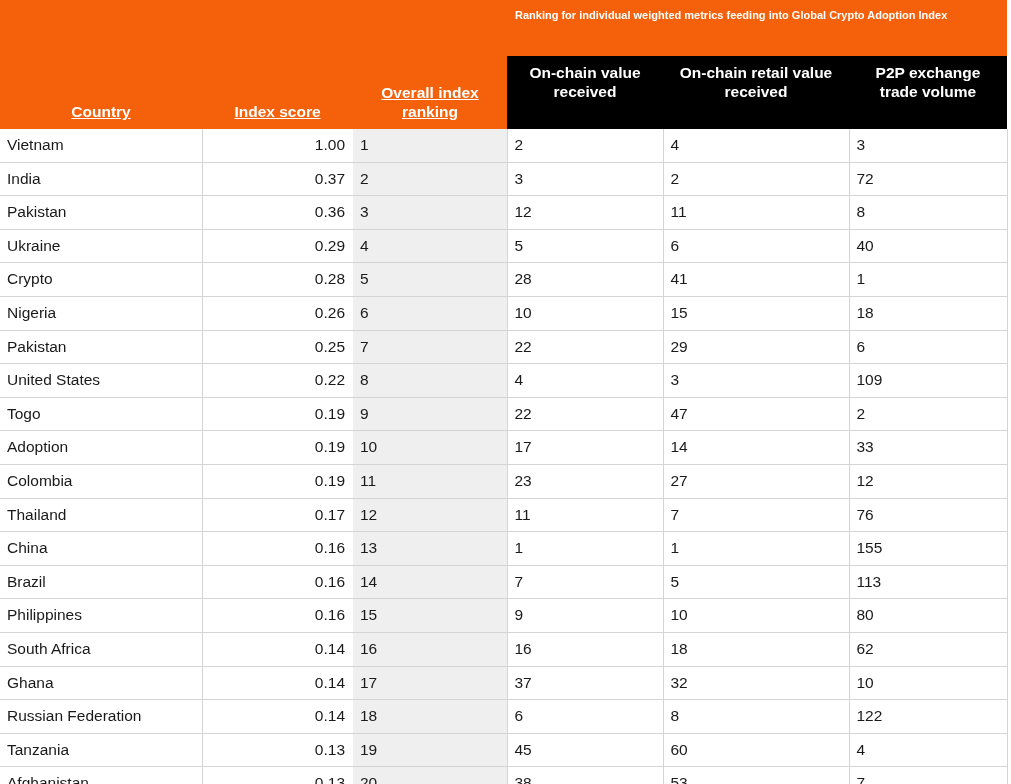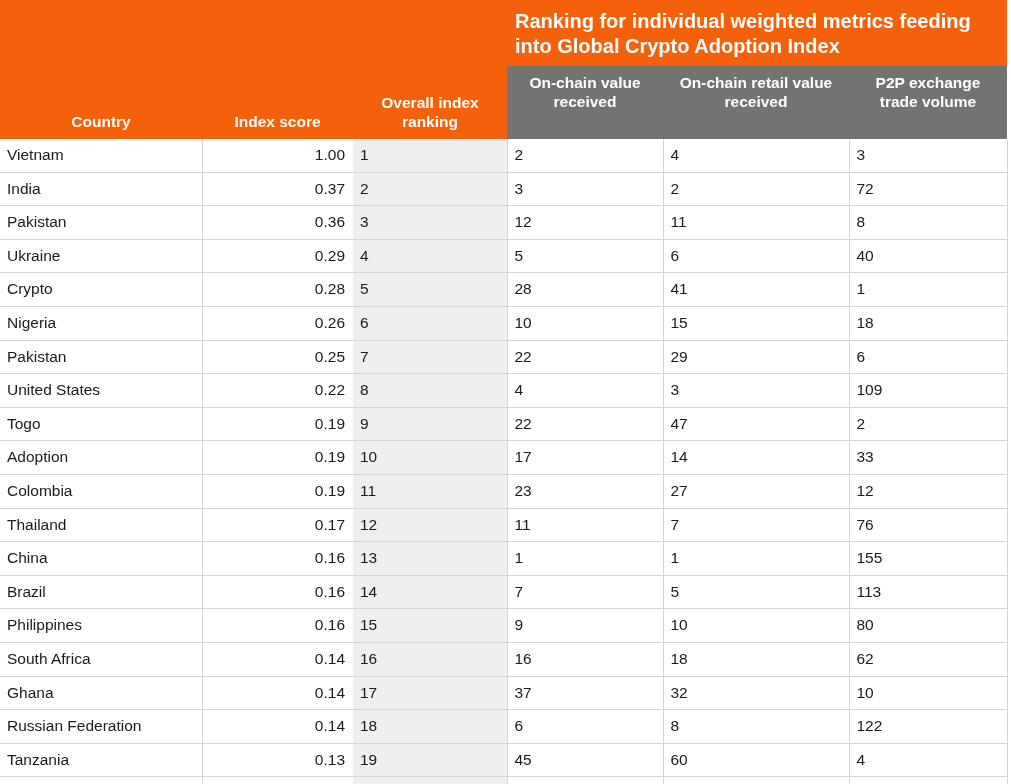--- a/index.html
+++ b/index.html
@@ -38,40 +38,41 @@
     font-weight: bold;
     font-size: 15.5px;
     line-height: 1.22;
     color: #ffffff;
     border: none;
   }
   .hdr-orange {
     background: #f4610a;
   }
   .hdr-navy {
-    background: #737373;
+    background: #000000;
   }
   .hdr-pad {
     padding: 6px 6px 7px 6px;
   }
   .hdr-group-title {
     background: #f4610a;
     color: #ffffff;
     font-weight: bold;
-    font-size: 20px;
+    font-size: 11px;
     line-height: 1.25;
     padding: 9px 8px 7px 8px;
     text-align: left;
     vertical-align: top;
     height: 56px;
     box-sizing: border-box;
   }
   .th-tall {
     height: 129px;
     box-sizing: border-box;
+    text-decoration: underline;
   }
   .th-sub {
     height: 73px;
     box-sizing: border-box;
     vertical-align: top;
   }
   .th-sub .hdr-pad {
     padding-top: 8px;
   }
 

